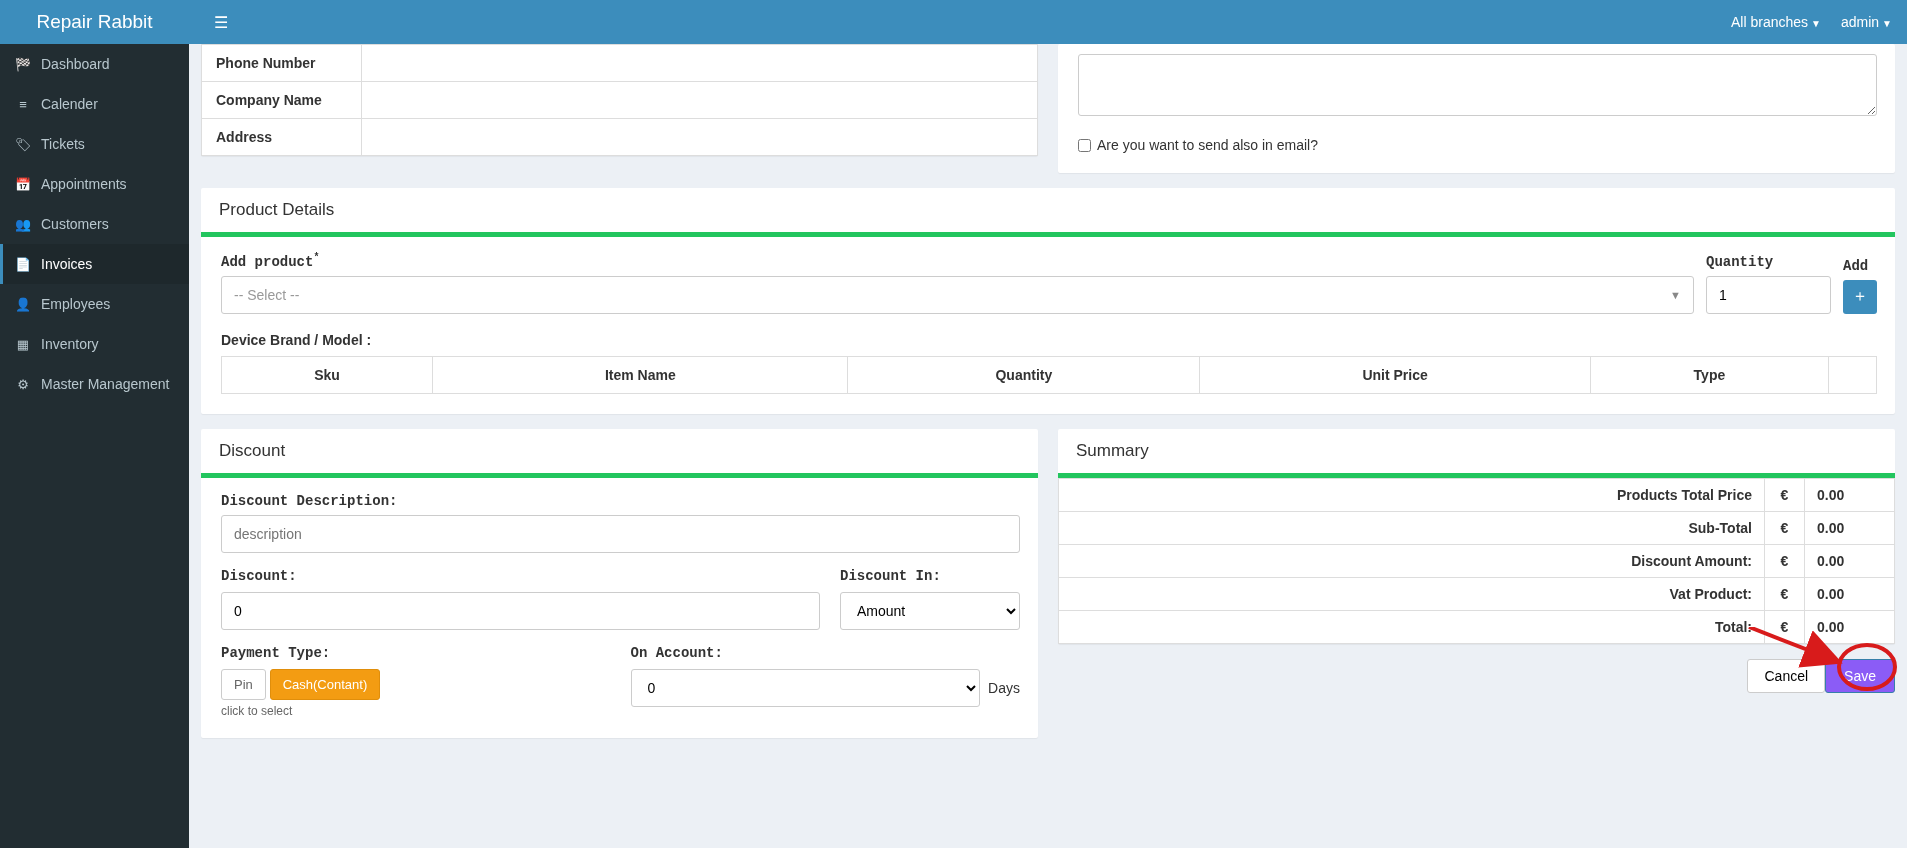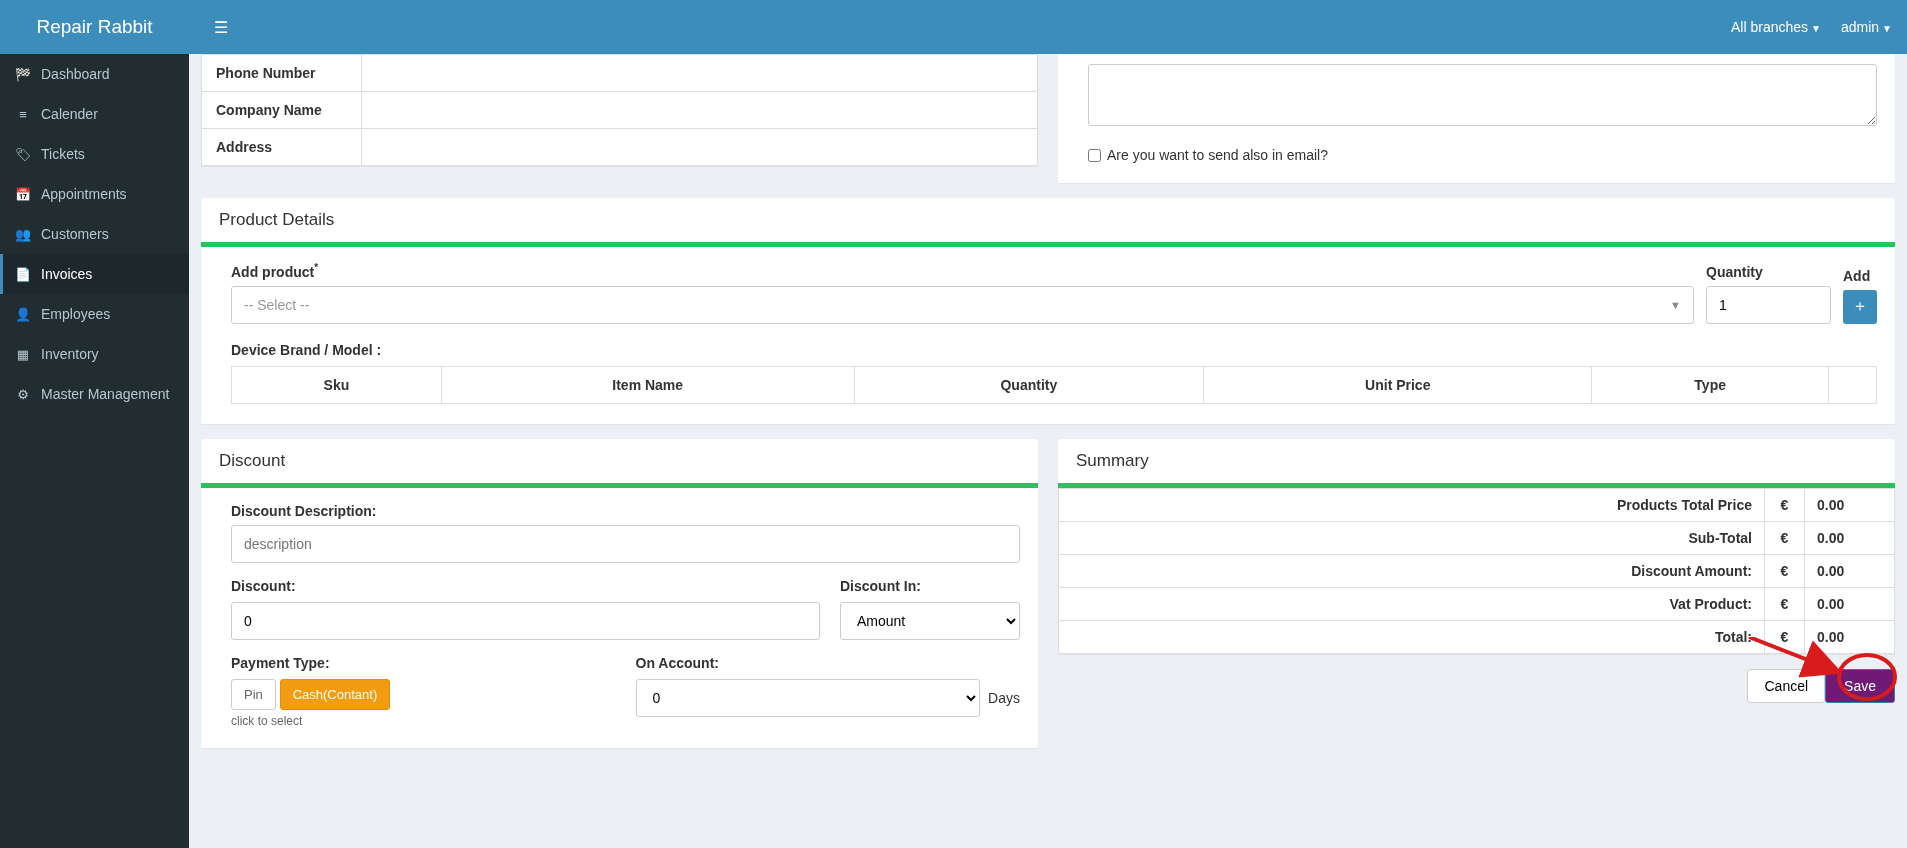--- a/index.html
+++ b/index.html
@@ -1,46 +1,46 @@
 <!DOCTYPE html>
 <html><head>
   <meta charset="utf-8">
   <style>
     * { box-sizing: border-box; margin: 0; padding: 0; }
     body { font-family: -apple-system, BlinkMacSystemFont, "Segoe UI", Helvetica, Arial, sans-serif; font-size: 14px; color: #333; background: #ecf0f5; }
     
-    .top-header { height: 54px; background: #3c8dbc; display: flex; align-items: center; color: #fff; }
+    .top-header { height: 44px; background: #3c8dbc; display: flex; align-items: center; color: #fff; }
     .logo-area { width: 189px; background: #3c8dbc; display: flex; align-items: center; justify-content: center; height: 38px; font-size: 19px; font-weight: 300; }
     .header-right { flex: 1; display: flex; align-items: center; justify-content: space-between; padding: 0 15px; }
     .toggle-btn { background: transparent; border: none; color: #fff; font-size: 16px; cursor: pointer; padding: 5px 10px; }
     .header-dropdowns { display: flex; gap: 20px; align-items: center; font-size: 14px; }
     .dropdown-item { cursor: pointer; }
     .caret { font-size: 10px; margin-left: 3px; }
 
     .main-layout { display: flex; min-height: calc(100vh - 38px); }
     .sidebar { width: 189px; background: #222d32; color: #b8c7ce; font-size: 14px; }
     .sidebar ul { list-style: none; }
     .sidebar li { padding: 12px 15px; cursor: pointer; display: flex; align-items: center; gap: 10px; }
     .sidebar li.active { background: #1e282c; color: #fff; border-left: 3px solid #3c8dbc; padding-left: 12px; }
     .sidebar-icon { width: 16px; text-align: center; font-size: 13px; }
 
     .content { flex: 1; padding: 0 12px 20px 12px; border-radius: 20px; }
     .panel { background: #fff; border-radius: 2px; margin-top: 15px; padding: 0; box-shadow: 0 1px 1px rgba(0,0,0,0.05); }
     .panel-header { padding: 12px 18px; border-bottom: 5px solid #22c55e; font-size: 17px; font-weight: 400; color: #333; }
-    .panel-body { padding: 15px 18px 20px 30px; }
+    .panel-body { padding: 15px 18px 20px 20px; }
 
     .two-col { display: flex; gap: 20px; }
     .col-left { flex: 1; }
     .col-right { flex: 1; }
 
     .info-table { width: 100%; border-collapse: collapse; }
     .info-table td { border: 1px solid #ddd; padding: 10px 14px; font-size: 14px; }
     .info-table td:first-child { font-weight: bold; width: 160px; }
 
-    .label { font-weight: bold; font-size: 14px; margin-bottom: 6px; display: block; }
+    .label { font-weight: bold; font-size: 14px; margin-bottom: 6px; display: block; font-family: Liberation Mono, monospace; }
     .required::after { content: "*"; font-size: 10px; vertical-align: super; }
     textarea.form-control { width: 100%; height: 62px; border: 1px solid #ccc; border-radius: 3px; padding: 8px; resize: both; font-family: inherit; }
     input.form-control, select.form-control { width: 100%; height: 38px; border: 1px solid #ccc; border-radius: 3px; padding: 6px 12px; font-size: 14px; background: #fff; }
     .select-fake { display: flex; align-items: center; justify-content: space-between; border: 1px solid #ccc; border-radius: 3px; height: 38px; padding: 0 12px; background: #fff; cursor: pointer; color: #999; }
     .select-caret { color: #888; font-size: 11px; }
 
     .checkbox-row { margin-top: 18px; display: flex; align-items: center; gap: 6px; font-size: 14px; }
 
     .product-row { display: flex; gap: 12px; align-items: flex-end; }
     .prod-col-product { flex: 1; }
@@ -66,21 +66,21 @@
     .days-suffix { font-size: 14px; }
 
     .summary-table { width: 100%; border-collapse: collapse; }
     .summary-table td { border: 1px solid #ddd; padding: 8px 12px; font-size: 14px; }
     .summary-table td:first-child { text-align: right; font-weight: bold; }
     .summary-table td:nth-child(2) { text-align: center; width: 40px; font-weight: bold; }
     .summary-table td:nth-child(3) { text-align: left; width: 90px; font-weight: bold; }
 
     .actions-row { display: flex; justify-content: flex-end; margin-top: 15px; position: relative; }
     .btn-cancel { background: #fff; border: 1px solid #ccc; padding: 8px 16px; border-radius: 3px; cursor: pointer; font-size: 14px; }
-    .btn-save { background: #701a75; color: #fff; border: 1px solid #367fa9; padding: 8px 18px; border-radius: 3px; cursor: pointer; font-size: 14px; }
+    .btn-save { background: #8b5cf6; color: #fff; border: 1px solid #367fa9; padding: 8px 18px; border-radius: 3px; cursor: pointer; font-size: 14px; }
 
     .annotation { position: absolute; right: -4px; bottom: -14px; pointer-events: none; }
 
     select.spinner { appearance: auto; }
   </style>
 </head>
 <body>
 
 <div class="top-header">
   <div class="logo-area">Repair Rabbit</div>

